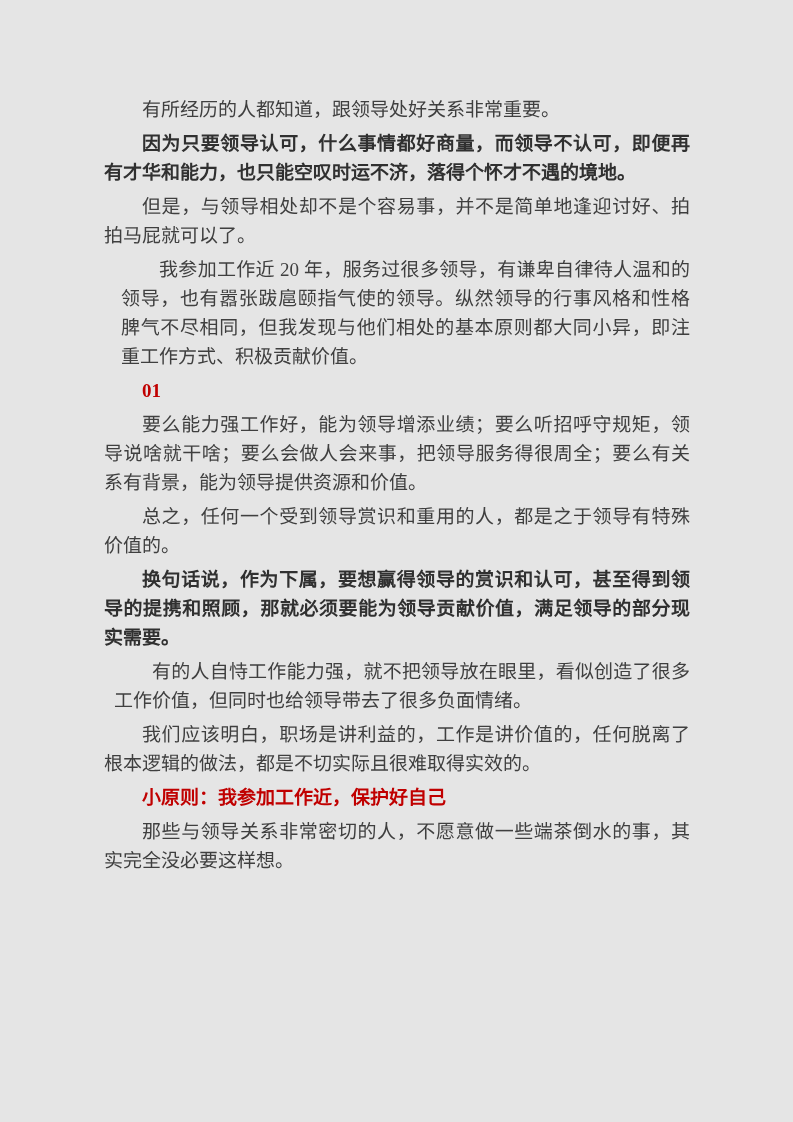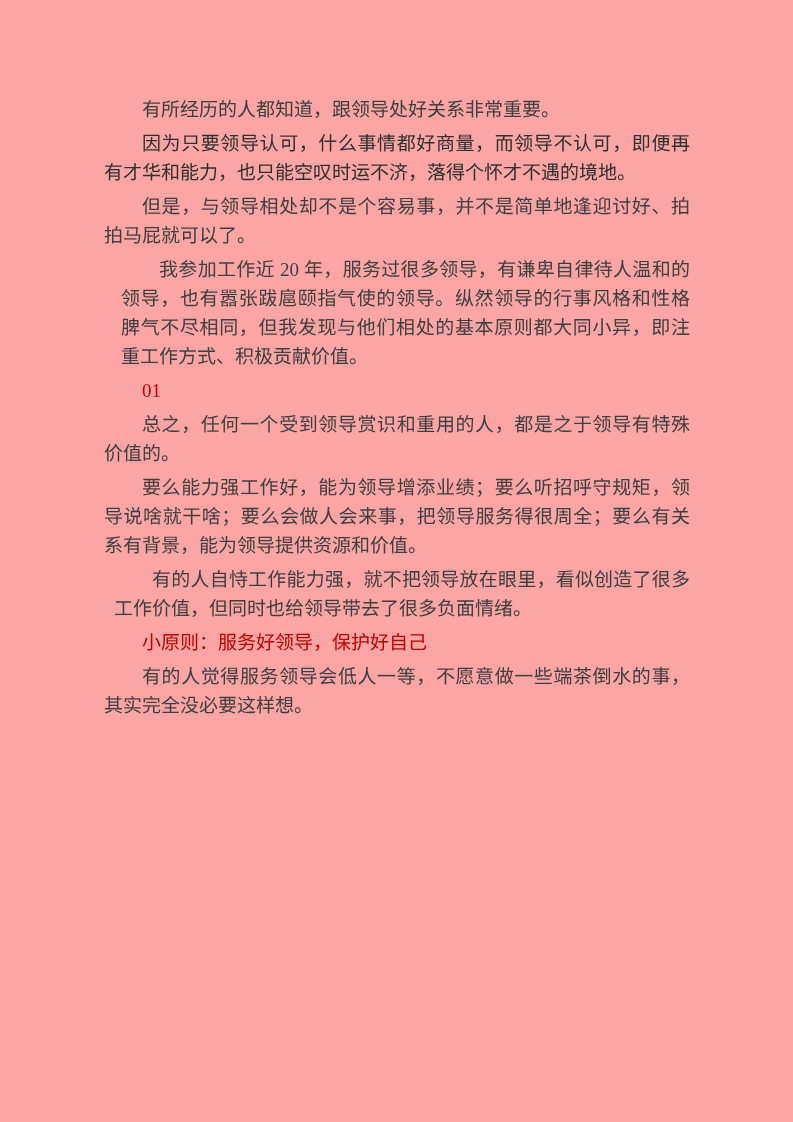--- a/index.html
+++ b/index.html
@@ -21,40 +21,42 @@
   .page p {
     margin: 0 0 5px 0;
     font-size: 19px;
     line-height: 29px;
     color: #3f3f3f;
     text-align: justify;
     text-indent: 2em;
     word-break: break-all;
   }
   .page p.bold {
-    font-weight: normal;
+    font-weight: bold;
     color: #303030;
   }
   .page p.section-number,
   .page p.heading {
     color: #c00000;
-    font-weight: normal;
+    font-weight: bold;
     text-align: left;
     margin-top: 5px;
   }
 </style>
 </head>
 <body>
 
-<div class="page" style="background: #fca5a5;">
+<div class="page" style="background: #e5e5e5;">
   <div>
       <p class="normal" style="color: rgb(63, 63, 63);">有所经历的人都知道，跟领导处好关系非常重要。</p>
       <p class="bold">因为只要领导认可，什么事情都好商量，而领导不认可，即便再有才华和能力，也只能空叹时运不济，落得个怀才不遇的境地。</p>
       <p class="normal" style="color: rgb(63, 63, 63);">但是，与领导相处却不是个容易事，并不是简单地逢迎讨好、拍拍马屁就可以了。</p>
       <p class="normal" style="color: rgb(63, 63, 63); margin-left: 17px;">我参加工作近 20 年，服务过很多领导，有谦卑自律待人温和的领导，也有嚣张跋扈颐指气使的领导。纵然领导的行事风格和性格脾气不尽相同，但我发现与他们相处的基本原则都大同小异，即注重工作方式、积极贡献价值。</p>
       <p class="section-number" style="color: rgb(192, 0, 0);">01</p>
+      <p class="normal" style="color: rgb(63, 63, 63);">要么能力强工作好，能为领导增添业绩；要么听招呼守规矩，领导说啥就干啥；要么会做人会来事，把领导服务得很周全；要么有关系有背景，能为领导提供资源和价值。</p>
       <p class="normal" style="color: rgb(63, 63, 63);">总之，任何一个受到领导赏识和重用的人，都是之于领导有特殊价值的。</p>
-      <p class="normal" style="color: rgb(63, 63, 63);">要么能力强工作好，能为领导增添业绩；要么听招呼守规矩，领导说啥就干啥；要么会做人会来事，把领导服务得很周全；要么有关系有背景，能为领导提供资源和价值。</p>
+      <p class="bold">换句话说，作为下属，要想赢得领导的赏识和认可，甚至得到领导的提携和照顾，那就必须要能为领导贡献价值，满足领导的部分现实需要。</p>
       <p class="normal" style="color: rgb(63, 63, 63); margin-left: 10px;">有的人自恃工作能力强，就不把领导放在眼里，看似创造了很多工作价值，但同时也给领导带去了很多负面情绪。</p>
-      <p class="heading" style="color: rgb(192, 0, 0);">小原则：服务好领导，保护好自己</p>
-      <p class="normal" style="color: rgb(63, 63, 63);">有的人觉得服务领导会低人一等，不愿意做一些端茶倒水的事，其实完全没必要这样想。</p>
+      <p class="normal" style="color: rgb(63, 63, 63);">我们应该明白，职场是讲利益的，工作是讲价值的，任何脱离了根本逻辑的做法，都是不切实际且很难取得实效的。</p>
+      <p class="heading" style="color: rgb(192, 0, 0);">小原则：我参加工作近，保护好自己</p>
+      <p class="normal" style="color: rgb(63, 63, 63);">那些与领导关系非常密切的人，不愿意做一些端茶倒水的事，其实完全没必要这样想。</p>
     </div>
 </div>
 
 </body></html>

